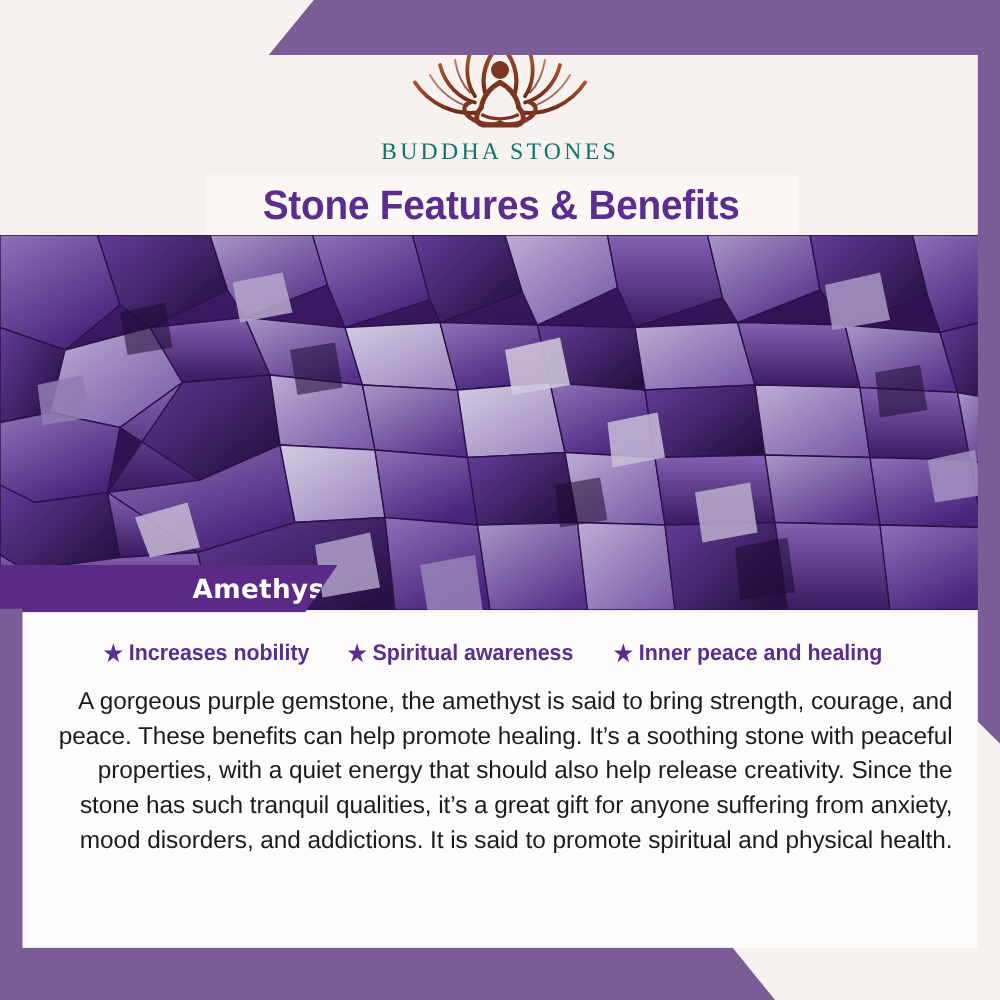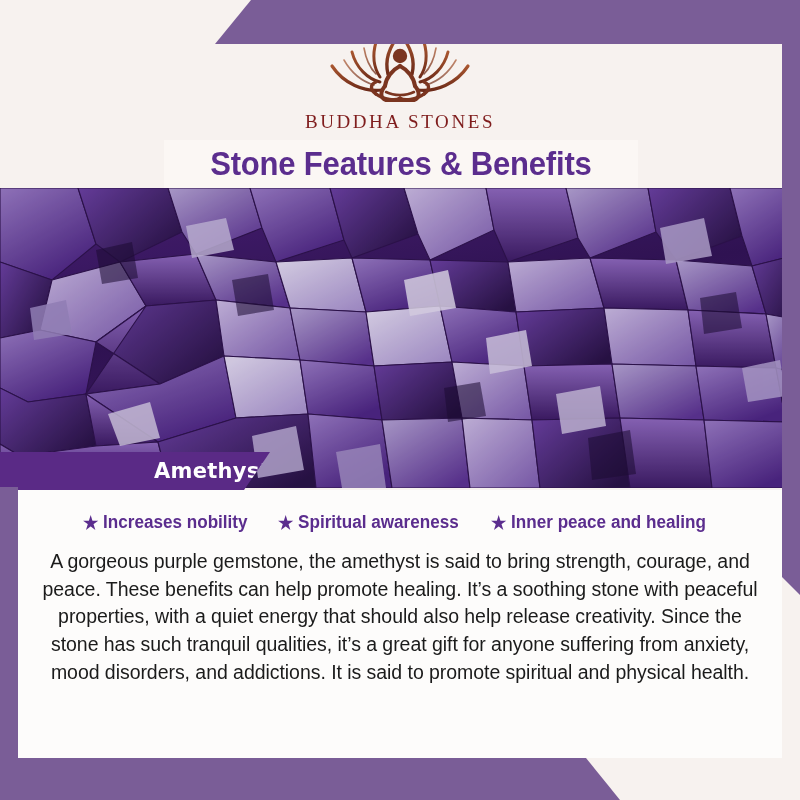--- a/index.html
+++ b/index.html
@@ -39,21 +39,21 @@
   
   .logo-block{
     position:absolute; top:22px; left:0; width:800px; height:120px;
     display:flex; flex-direction:column; align-items:center; justify-content:flex-start;
     z-index:4;
   }
   .logo-mark{ width:172px; height:86px; display:block; }
   .logo-word{
     margin-top:3px;
     font-family:"Liberation Serif", serif;
-    font-size:19px; letter-spacing:2.6px; color:#7f1d1d; font-weight:400;
+    font-size:19px; letter-spacing:2.6px; color:#0f766e; font-weight:400;
   }
 
   
   .headline-bar{
     position:absolute; top:140px; left:164px; width:474px; height:48px;
     background:#fbf7f4; display:flex; align-items:center; justify-content:center;
     z-index:5;
   }
   .headline{
     font-family:"Liberation Sans Narrow","Liberation Sans", sans-serif;
@@ -94,21 +94,21 @@
   .benefit{
     display:flex; align-items:center; gap:5px;
     color:#5b2d8e; font-weight:700; font-size:18px;
     font-family:"Liberation Sans Narrow","Liberation Sans", sans-serif;
     white-space:nowrap; transform:scaleX(0.95); transform-origin:left center;
   }
   .star{ font-size:18px; line-height:1; color:#5b2d8e; }
   .body-copy{
     font-size:19.5px; line-height:1.42; color:#1b1b1b; font-weight:400;
     font-family:"Liberation Sans Narrow","Liberation Sans", sans-serif;
-    text-align:center; letter-spacing:-0.05px;
+    text-align:right; letter-spacing:-0.05px;
   }
 </style>
 </head>
 <body>
 
 <div class="page">
 
   <div class="frame-top"></div>
   <div class="frame-right"></div>
   <div class="frame-left"></div>

